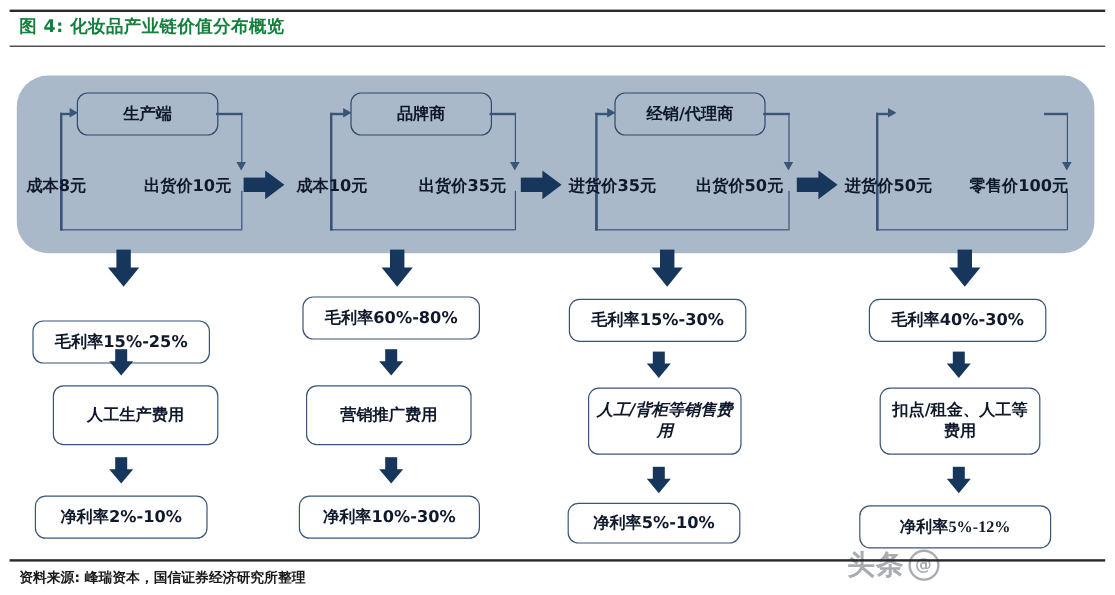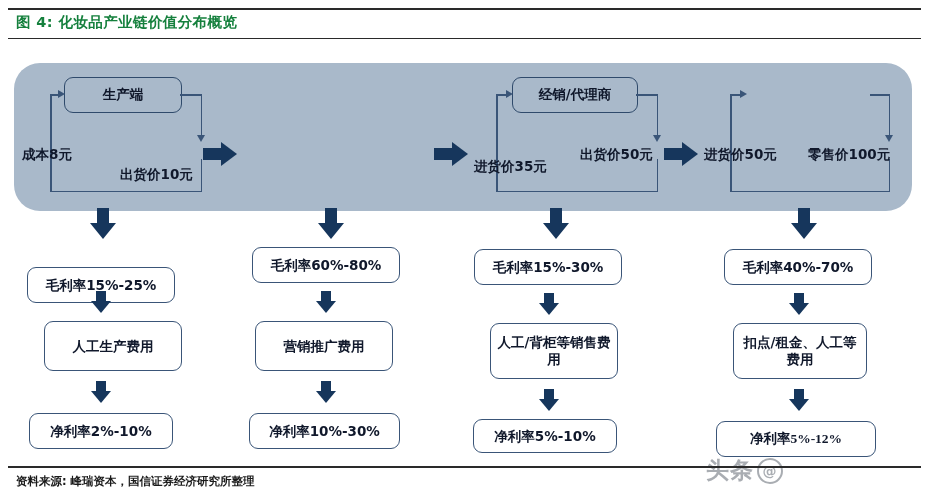--- a/index.html
+++ b/index.html
@@ -117,46 +117,60 @@
 
     <div class="ln h" style="left:166px;top:31px;width:22px;"></div>
     <div class="ln v" style="left:186.5px;top:31px;height:45px;"></div>
     <div class="tip down" style="left:182.8px;top:72px;"></div>
 
     <div class="ln v" style="left:36px;top:96px;height:33px;"></div>
     <div class="ln h" style="left:36px;top:127.5px;width:151px;"></div>
     <div class="ln v" style="left:186.5px;top:96px;height:33px;"></div>
 
     <div class="price" style="left:8px;top:83px;">成本8元</div>
-    <div class="price" style="left:106px;top:83px;margin-top:20px;">出货价10元</div>
+    <div class="price" style="left:106px;top:83px;">出货价10元</div>
   </div>
 
   <div class="blockarrow-r" style="left:189px;top:79px;">
     <div class="shaft"></div>
     <div class="head"></div>
   </div>
 
+  <div class="unit" style="left:225px;width:222px;">
+    <div class="stage-box" style="left:53px;top:14px;width:116px;">品牌商</div>
+    <div class="ln v" style="left:36px;top:31px;height:98px;"></div>
+    <div class="ln h" style="left:36px;top:31px;width:13px;"></div>
+    <div class="tip right" style="left:47px;top:26.5px;"></div>
+    <div class="ln h" style="left:169px;top:31px;width:22px;"></div>
+    <div class="ln v" style="left:189.5px;top:31px;height:45px;"></div>
+    <div class="tip down" style="left:185.8px;top:72px;"></div>
+    <div class="ln v" style="left:36px;top:96px;height:33px;"></div>
+    <div class="ln h" style="left:36px;top:127.5px;width:154px;"></div>
+    <div class="ln v" style="left:189.5px;top:96px;height:33px;"></div>
+    <div class="price" style="left:8px;top:83px;">成本10元</div>
+    <div class="price" style="left:110px;top:83px;">出货价35元</div>
+  </div>
 
   <div class="blockarrow-r" style="left:420px;top:79px;">
     <div class="shaft"></div>
     <div class="head"></div>
   </div>
 
   <div class="unit" style="left:456px;width:222px;">
     <div class="stage-box" style="left:42px;top:14px;width:124px;">经销/代理商</div>
     <div class="ln v" style="left:26px;top:31px;height:98px;"></div>
     <div class="ln h" style="left:26px;top:31px;width:12px;"></div>
     <div class="tip right" style="left:36px;top:26.5px;"></div>
     <div class="ln h" style="left:166px;top:31px;width:22px;"></div>
     <div class="ln v" style="left:186.5px;top:31px;height:45px;"></div>
     <div class="tip down" style="left:182.8px;top:72px;"></div>
     <div class="ln v" style="left:26px;top:96px;height:33px;"></div>
     <div class="ln h" style="left:26px;top:127.5px;width:161px;"></div>
     <div class="ln v" style="left:186.5px;top:96px;height:33px;"></div>
-    <div class="price" style="left:4px;top:83px;margin-top:12px;">进货价35元</div>
+    <div class="price" style="left:4px;top:83px;">进货价35元</div>
     <div class="price" style="left:110px;top:83px;">出货价50元</div>
   </div>
 
   <div class="blockarrow-r" style="left:650px;top:79px;">
     <div class="shaft"></div>
     <div class="head"></div>
   </div>
 
   <div class="unit" style="left:686px;width:212px;">
     <div class="ln v" style="left:30px;top:31px;height:98px;"></div>
@@ -187,42 +201,42 @@
   <div class="head"></div>
 </div>
 <div class="blockarrow-d" style="left:791px;top:208px;">
   <div class="shaft"></div>
   <div class="head"></div>
 </div>
 
 <div class="wbox" style="left:27px;top:247px;width:148px;height:36px;margin-top:20px;">毛利率15%-25%</div>
 <div class="wbox" style="left:252px;top:247px;width:148px;height:36px;">毛利率60%-80%</div>
 <div class="wbox" style="left:474px;top:249px;width:148px;height:36px;">毛利率15%-30%</div>
-<div class="wbox" style="left:724px;top:249px;width:148px;height:36px;">毛利率40%-70%</div>
+<div class="wbox" style="left:724px;top:249px;width:148px;height:36px;">毛利率40%-30%</div>
 
 <div class="blockarrow-d small" style="left:91px;top:291px;">
   <div class="shaft"></div>
   <div class="head"></div>
 </div>
 <div class="blockarrow-d small" style="left:316px;top:291px;">
   <div class="shaft"></div>
   <div class="head"></div>
 </div>
 <div class="blockarrow-d small" style="left:539px;top:293px;">
   <div class="shaft"></div>
   <div class="head"></div>
 </div>
 <div class="blockarrow-d small" style="left:789px;top:293px;">
   <div class="shaft"></div>
   <div class="head"></div>
 </div>
 
 <div class="wbox" style="left:44px;top:321px;width:138px;height:50px;">人工生产费用</div>
 <div class="wbox" style="left:255px;top:321px;width:138px;height:50px;">营销推广费用</div>
-<div class="wbox" style="left:490px;top:323px;width:128px;height:56px;">人工/背柜等销售费用</div>
+<div class="wbox" style="left:490px;top:323px;width:128px;height:56px;font-style:italic;">人工/背柜等销售费用</div>
 <div class="wbox" style="left:733px;top:323px;width:134px;height:56px;">扣点/租金、人工等费用</div>
 
 <div class="blockarrow-d small" style="left:91px;top:381px;">
   <div class="shaft"></div>
   <div class="head"></div>
 </div>
 <div class="blockarrow-d small" style="left:316px;top:381px;">
   <div class="shaft"></div>
   <div class="head"></div>
 </div>

